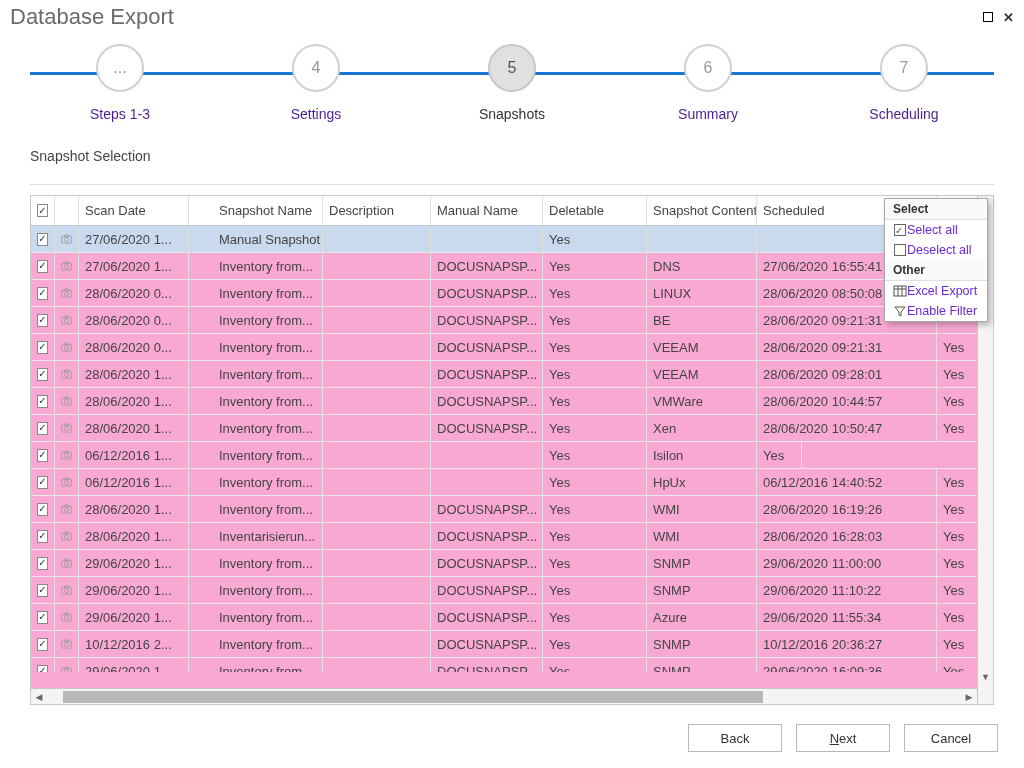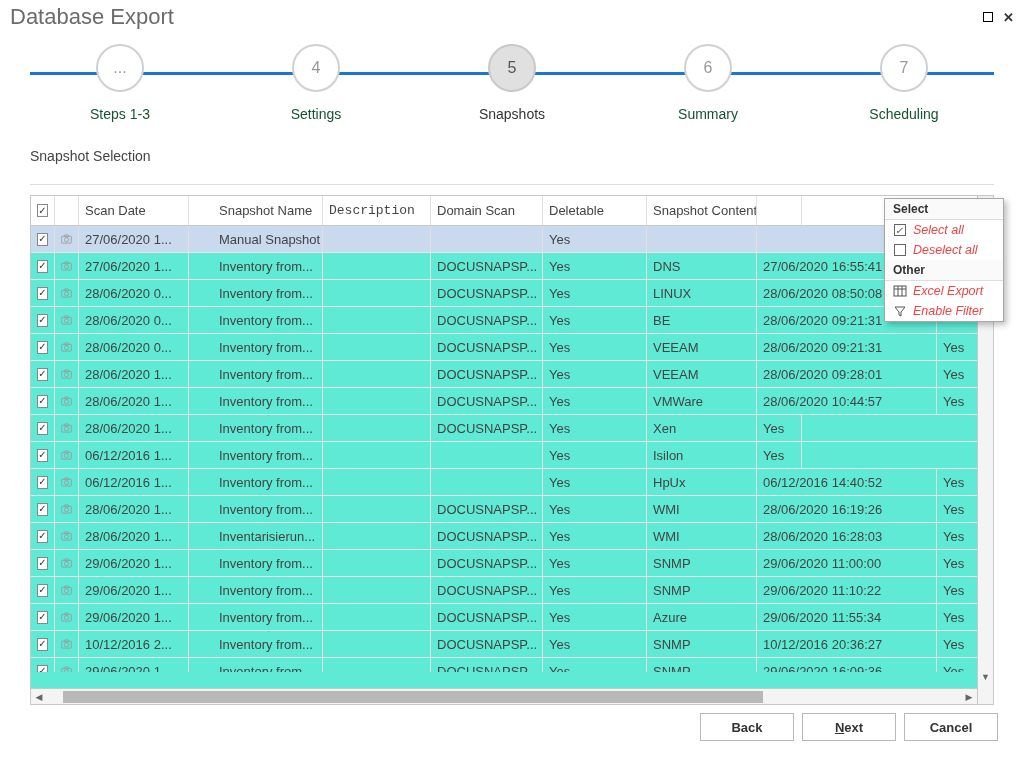--- a/index.html
+++ b/index.html
@@ -11,35 +11,35 @@
   .titlebar .win-btns span { cursor:pointer; font-size:13px; line-height:13px; }
   .win-btns .max { display:inline-block; width:10px; height:10px; border:1.5px solid #000; }
   .win-btns .close { font-size:16px; font-weight:bold; }
   
   .wizard { position:relative; height:90px; margin:10px 30px 0 30px; }
   .wizard-line { position:absolute; top:28px; left:0; right:0; height:3px; background:#1976d2; }
   .steps { position:absolute; top:0; left:0; right:0; display:flex; justify-content:space-between; padding:0 60px; }
   .step { display:flex; flex-direction:column; align-items:center; width:60px; }
   .step .circle { width:48px; height:48px; border-radius:50%; background:#fff; border:2px solid #d0d0d0; display:flex; align-items:center; justify-content:center; font-size:16px; color:#999; position:relative; z-index:1; }
   .step.active .circle { background:#e0e0e0; border-color:#c8c8c8; color:#555; }
-  .step .label { margin-top:14px; color:#14532d; font-size:14px; white-space:nowrap; }
+  .step .label { margin-top:14px; color:#4c1d95; font-size:14px; white-space:nowrap; }
   .step.active .label { color:#333; }
   
   .section-header { margin:14px 30px 20px 30px; font-size:14px; color:#444; }
   hr.sep { margin:4px 30px 0 30px; border:none; border-top:1px solid #ddd; }
   
-  .table-wrap { margin:10px 30px 0 30px; border:1px solid #c8c8c8; height:510px; position:relative; background:#5eead4; }
+  .table-wrap { margin:10px 30px 0 30px; border:1px solid #c8c8c8; height:510px; position:relative; background:#f9a8d4; }
   .grid-head { display:flex; height:30px; border-bottom:1px solid #c8c8c8; background:#fff; }
   .grid-head .hcell, .row .cell { border-right:1px solid #e0e0e0; padding:0 6px; display:flex; align-items:center; overflow:hidden; white-space:nowrap; text-overflow:ellipsis; font-size:13px; color:#444; }
   .grid-head .hcell { font-weight:normal; }
   .col-chk   { width:24px; flex:0 0 24px; justify-content:center; }
   .col-icon  { width:24px; flex:0 0 24px; justify-content:center; padding:0; }
   .col-scan  { width:110px; flex:0 0 110px; }
   .col-name  { width:110px; flex:0 0 110px;margin-left:24px; }
-  .col-desc  { width:108px; flex:0 0 108px;font-family:Liberation Mono, monospace; }
+  .col-desc  { width:108px; flex:0 0 108px; }
   .col-dom   { width:112px; flex:0 0 112px; }
   .col-del   { width:104px; flex:0 0 104px; }
   .col-cont  { width:110px; flex:0 0 110px; }
   .col-sched { width:180px; flex:0 0 180px; }
   .col-last  { width:45px; flex:0 0 45px; }
   .grid-body { overflow:hidden; height:446px; position:relative; }
   .row { display:flex; height:27px; border-bottom:1px solid #e8e8e8; }
   .row.selected { background:#c9d9ee; }
   .row .cell { color:#444; }
   .chk { width:13px; height:13px; border:1px solid #888; display:inline-flex; align-items:center; justify-content:center; font-size:10px; line-height:10px; color:#333; background:#fff; }
@@ -49,28 +49,28 @@
   .vscroll { position:absolute; top:0; right:0; width:16px; height:100%; border-left:1px solid #c8c8c8; background:#f4f4f4; }
   .vscroll .up, .vscroll .down { height:16px; text-align:center; font-size:9px; color:#666; cursor:pointer; }
   .vscroll .down { position:absolute; bottom:16px; left:0; right:0; }
   
   .hscroll { position:absolute; left:0; right:16px; bottom:0; height:16px; border-top:1px solid #c8c8c8; background:#f4f4f4; display:flex; align-items:center; }
   .hscroll .left, .hscroll .right { width:16px; text-align:center; font-size:9px; color:#666; cursor:pointer; }
   .hscroll .track { position:relative; flex:1; height:12px; }
   .hscroll .thumb { position:absolute; left:16px; top:0; height:12px; width:700px; background:#b8b8b8; }
   .hscroll .right { margin-left:auto; }
   
-  .ctx { position:absolute; top:198px; left:884px; width:120px; background:#fff; border:1px solid #a8a8a8; box-shadow:3px 3px 6px rgba(0,0,0,0.25); z-index:50; }
+  .ctx { position:absolute; top:198px; left:884px; width:104px; background:#fff; border:1px solid #a8a8a8; box-shadow:3px 3px 6px rgba(0,0,0,0.25); z-index:50; }
   .ctx .grp { padding:3px 8px; font-weight:bold; font-size:12px; color:#333; border-bottom:1px solid #ddd; background:#fafafa; }
-  .ctx .item { display:flex; align-items:center; gap:6px; padding:3px 8px; cursor:pointer; font-size:12.5px; color:#ef4444;font-style:italic; }
+  .ctx .item { display:flex; align-items:center; padding:3px 8px; cursor:pointer; font-size:12.5px; color:#6d28d9; }
   .ctx .ico { width:14px; height:14px; display:inline-flex; align-items:center; justify-content:center; color:#555; }
   .ico-box { width:12px; height:12px; border:1px solid #666; display:inline-block; }
   .ico-box.checked::after { content:"✓"; font-size:10px; position:relative; top:-2px; left:0; }
   
-  .btnbar { position:absolute; right:26px; bottom:27px; display:flex; gap:8px;font-weight:bold; }
+  .btnbar { position:absolute; right:26px; bottom:16px; display:flex; gap:14px; }
   .btn { width:94px; height:28px; border:1px solid #b8b8b8; background:#fff; display:flex; align-items:center; justify-content:center; cursor:pointer; font-size:13px; color:#333; }
   .btn .accel { text-decoration:underline; }
   svg { display:block; }
 </style>
 </head>
 <body>
 
 <div class="titlebar">
   <div class="title">Database Export</div>
   <div class="win-btns">
@@ -110,23 +110,24 @@
 
 <div class="table-wrap">
   <div class="grid-head">
     <div class="hcell col-chk">
         <span class="chk checked"></span>
       </div>
     <div class="hcell col-icon"></div>
     <div class="hcell col-scan">Scan Date</div>
     <div class="hcell col-name">Snapshot Name</div>
     <div class="hcell col-desc">Description</div>
-    <div class="hcell col-dom">Domain Scan</div>
+    <div class="hcell col-dom">Manual Name</div>
     <div class="hcell col-del">Deletable</div>
     <div class="hcell col-cont">Snapshot Content</div>
+    <div class="hcell col-sched">Scheduled</div>
     <div class="hcell col-last"></div>
   </div>
   <div class="grid-body" id="grid-body">
       <div class="row selected">
         <div class="cell col-chk">
           <span class="chk checked"></span>
         </div>
         <div class="cell col-icon cam">
           <svg width="16" height="14" viewBox="0 0 16 14">
             <rect x="1" y="3" width="14" height="10" rx="1" fill="none" stroke="#9a9a9a" stroke-width="1.2"></rect>
@@ -273,20 +274,21 @@
             <rect x="5" y="1" width="6" height="3" rx="1" fill="none" stroke="#9a9a9a" stroke-width="1.2"></rect>
             <circle cx="8" cy="8" r="3" fill="none" stroke="#9a9a9a" stroke-width="1.2"></circle>
           </svg>
         </div>
         <div class="cell col-scan">28/06/2020 1...</div>
         <div class="cell col-name">Inventory from...</div>
         <div class="cell col-desc"></div>
         <div class="cell col-dom">DOCUSNAPSP...</div>
         <div class="cell col-del">Yes</div>
         <div class="cell col-cont">Xen</div>
+        <div class="cell col-sched">28/06/2020 10:50:47</div>
         <div class="cell col-last">Yes</div>
       </div>
       <div class="row">
         <div class="cell col-chk">
           <span class="chk checked"></span>
         </div>
         <div class="cell col-icon cam">
           <svg width="16" height="14" viewBox="0 0 16 14">
             <rect x="1" y="3" width="14" height="10" rx="1" fill="none" stroke="#9a9a9a" stroke-width="1.2"></rect>
             <rect x="5" y="1" width="6" height="3" rx="1" fill="none" stroke="#9a9a9a" stroke-width="1.2"></rect>

